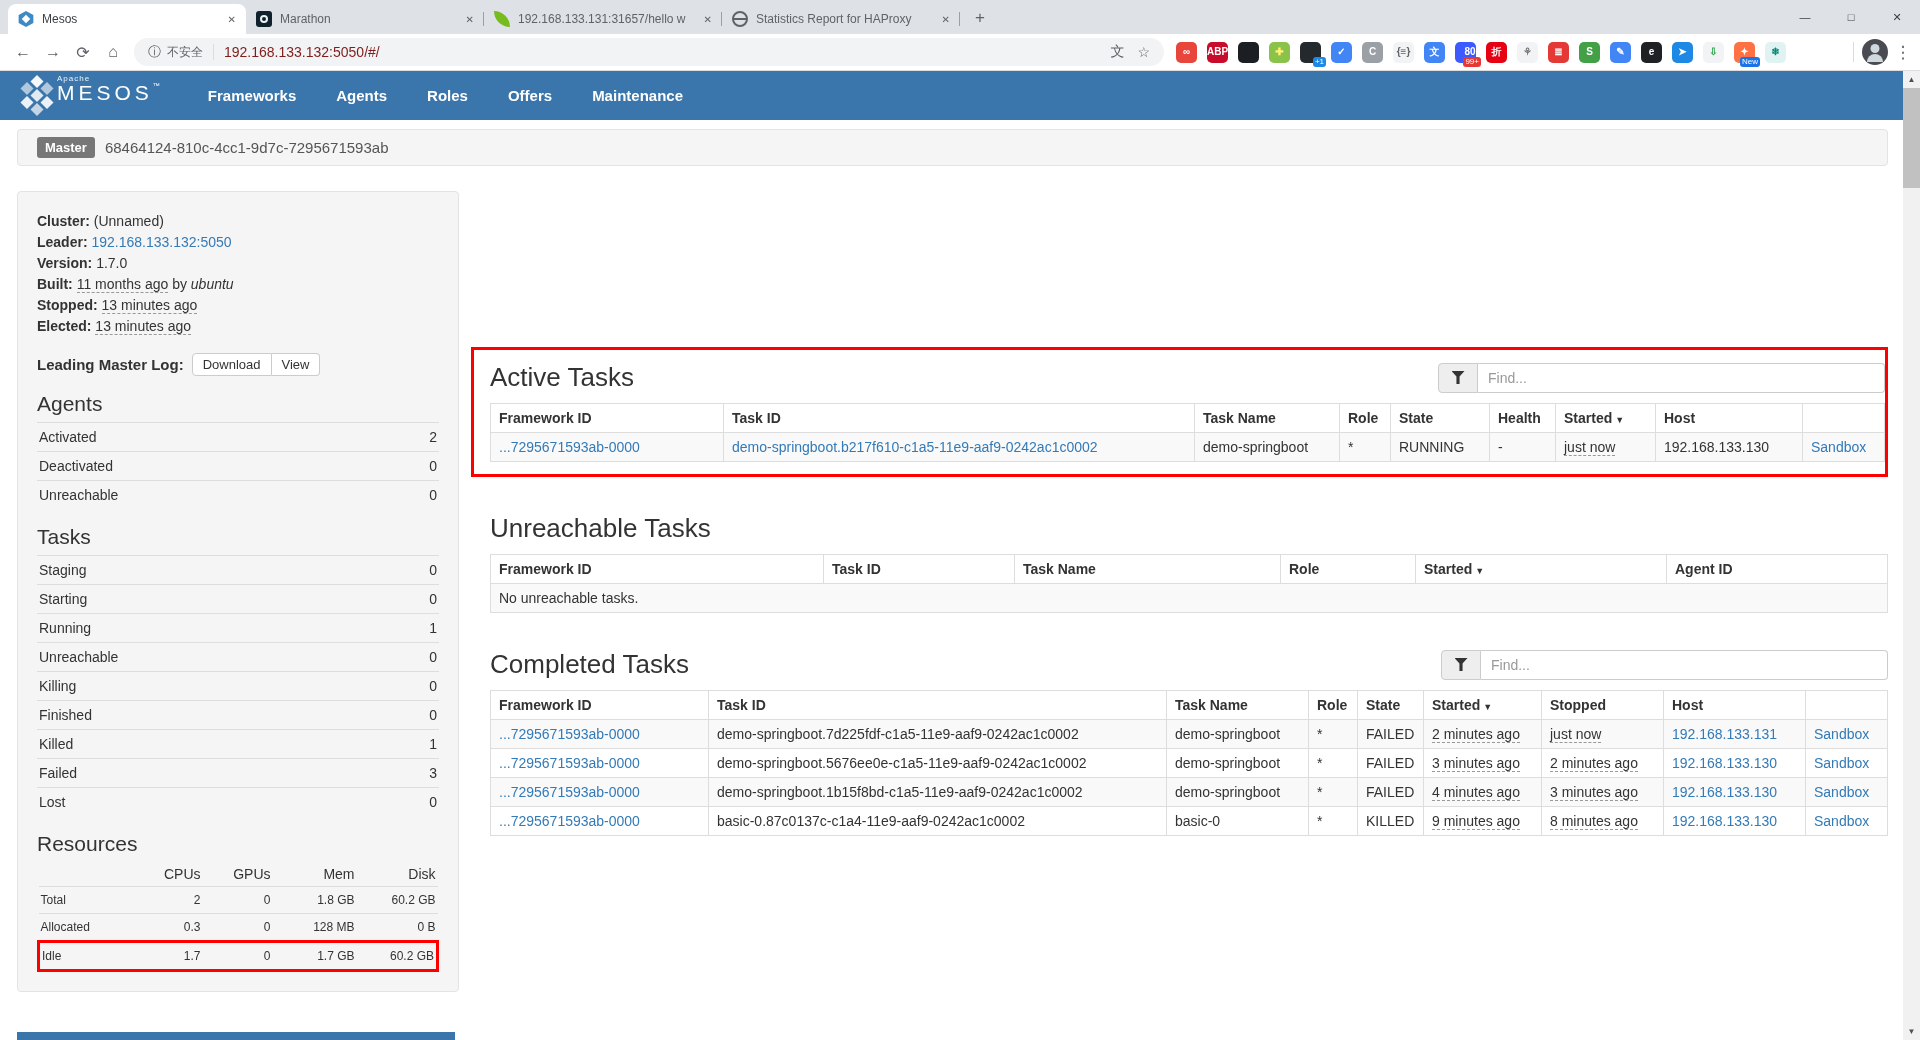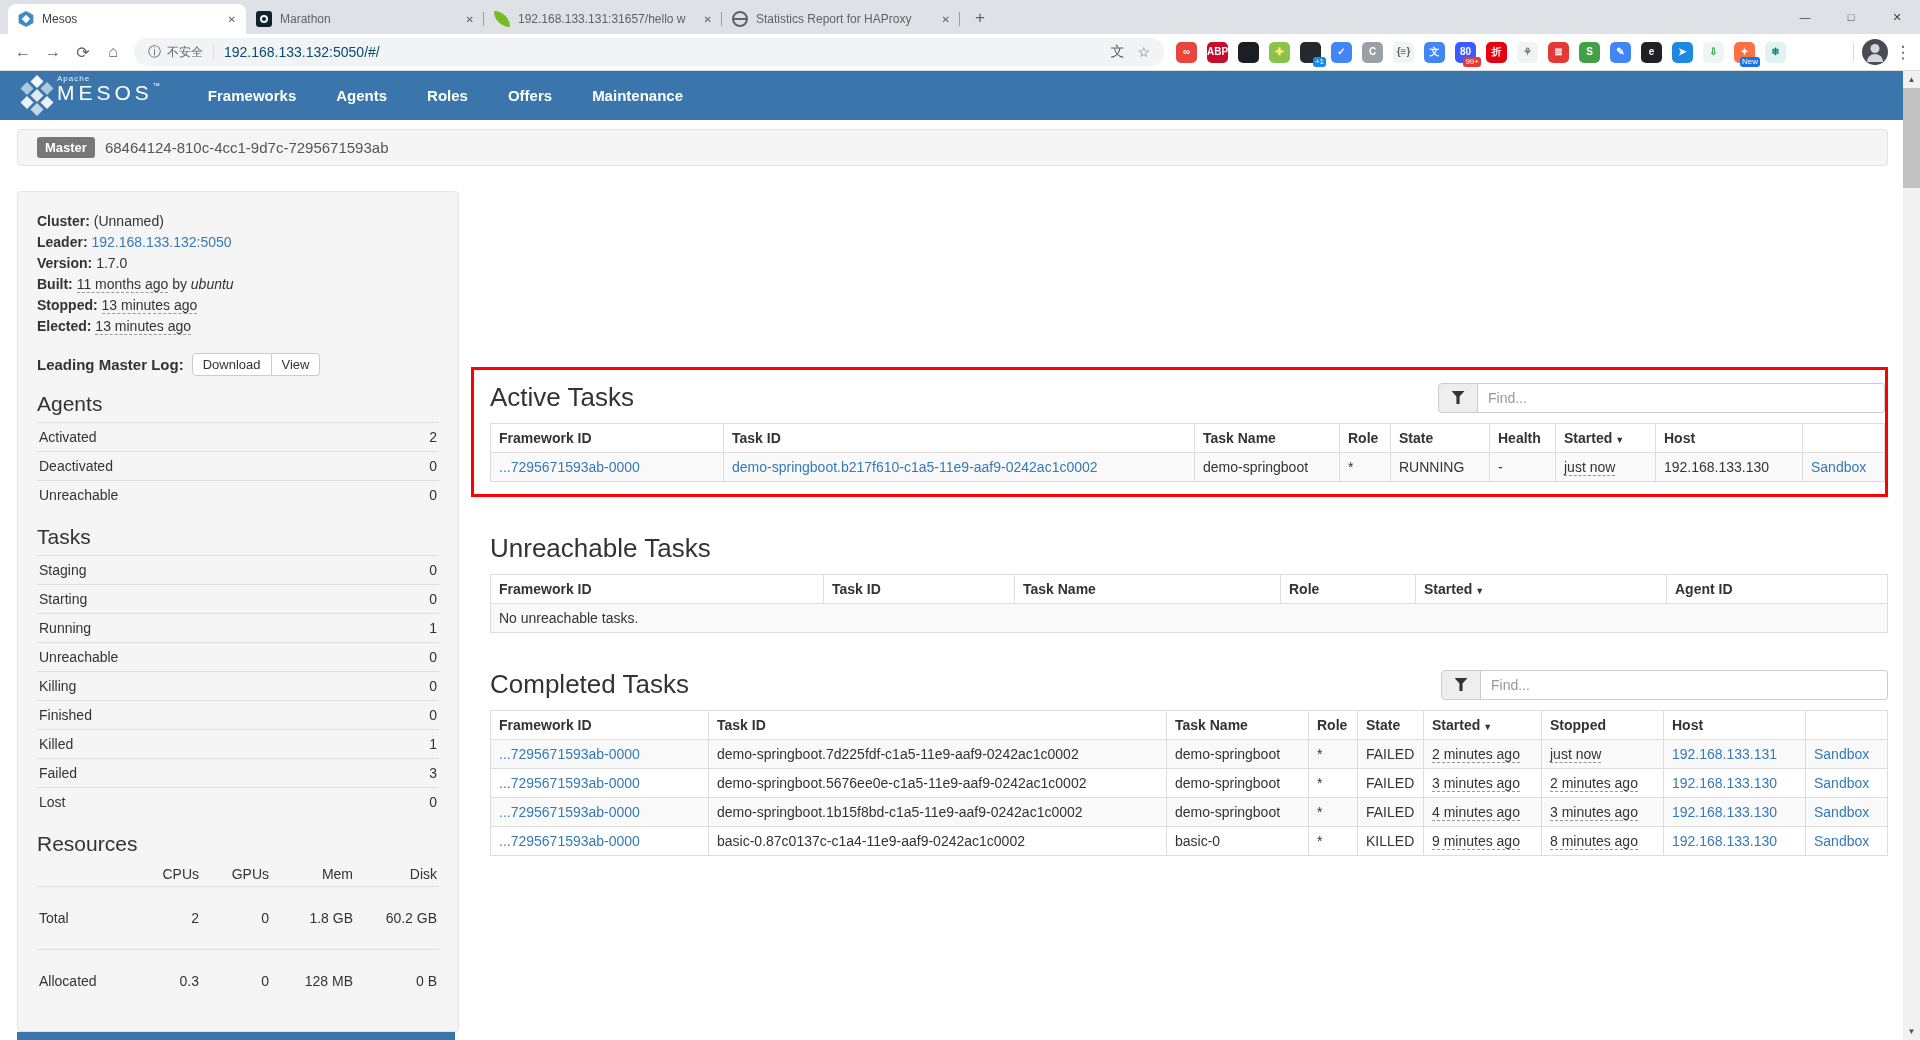--- a/index.html
+++ b/index.html
@@ -34,21 +34,21 @@
 
   .toolbar{height:37px;background:#fff;border-bottom:1px solid #dadce0;box-sizing:border-box;
            display:flex;align-items:center;padding:0 8px}
   .tb-icon{width:30px;height:30px;flex:none;display:flex;align-items:center;justify-content:center;
            font-size:16px;color:#5f6368}
   .omnibox{flex:0 0 1030px;height:28px;background:#f1f3f4;border-radius:14px;display:flex;align-items:center;
            padding:0 14px;margin:0 6px;box-sizing:border-box}
   .sec-icon{font-size:13px;color:#5f6368;margin-right:6px}
   .sec-text{font-size:12px;color:#5f6368;white-space:nowrap}
   .om-divider{width:1px;height:16px;background:#dadce0;margin:0 10px}
-  .url{font-size:14px;color:#0c4a6e;flex:1;white-space:nowrap;overflow:hidden}
+  .url{font-size:14px;color:#7f1d1d;flex:1;white-space:nowrap;overflow:hidden}
   .om-right{display:flex;gap:13px;color:#5f6368;font-size:14px;align-items:center}
   .ext-row{display:flex;align-items:center;gap:10px;padding:0 6px;flex:1}
   .extslot{position:relative;width:21px;height:21px;flex:none}
   .ext{position:absolute;inset:0;border-radius:5px;display:flex;align-items:center;justify-content:center}
   .ext-glyph{font-size:10px;font-weight:bold;line-height:1}
   .ext-badge{position:absolute;bottom:-4px;right:-5px;font-size:8px;color:#fff;padding:0 2px;border-radius:3px;
              line-height:10px;white-space:nowrap}
   .tb-divider{width:1px;height:20px;background:#dadce0;margin:0 8px;flex:none}
   .avatar{width:26px;height:26px;border-radius:50%;background:#4a4a52;position:relative;flex:none;margin-right:6px}
   .avatar::before{content:'';position:absolute;top:5px;left:50%;transform:translateX(-50%);width:9px;height:9px;
@@ -95,21 +95,21 @@
   .btn{background:#fff;border:1px solid #ccc;color:#333;font-size:13px;padding:3px 10px;font-family:inherit;cursor:pointer}
   .btn:first-child{border-radius:4px 0 0 4px}
   .btn + .btn{border-left:none;border-radius:0 4px 4px 0}
   .side-h{font-size:21px;font-weight:400;margin:16px 0 6px;color:#333}
   .stat-table{width:100%;border-collapse:collapse}
   .stat-table td{border-top:1px solid #ddd;padding:6px 2px;font-size:14px}
   .stat-table td.num{text-align:right}
   .res-table{width:100%;border-collapse:collapse;margin-top:2px}
   .res-table th{font-weight:normal;text-align:right;padding:4px 2px;color:#333;font-size:14px}
   .res-table th:first-child{text-align:left}
-  .res-table td{border-top:1px solid #ddd;padding:23px 2px;text-align:right;font-size:14px}
+  .res-table td{border-top:1px solid #ddd;padding:6px 2px;text-align:right;font-size:12px}
   .res-table td:first-child{text-align:left}
   .res-table tr.is-active td{border-top:3px solid var(--annotation,#f00);border-bottom:3px solid var(--annotation,#f00)}
   .res-table tr.is-active td:first-child{border-left:3px solid var(--annotation,#f00)}
   .res-table tr.is-active td:last-child{border-right:3px solid var(--annotation,#f00)}
 
   
   .main{flex:1;min-width:0}
   .section + .section{margin-top:36px}
   .annotated{border:3px solid var(--annotation,#f00);margin-left:-19px;padding:12px 0 12px 16px}
   .section-head{display:flex;justify-content:space-between;align-items:center;margin-bottom:10px}
@@ -229,21 +229,21 @@
         </span>
       </span>
         <span class="extslot">
         <span class="ext" style="background: rgb(66, 133, 244);">
           <span class="ext-glyph" style="color: rgb(255, 255, 255);">文</span>
 
         </span>
       </span>
         <span class="extslot">
         <span class="ext" style="background: rgb(61, 90, 254);">
-          <span class="ext-glyph" style="color: rgb(255, 255, 255);">80</span>
+          <span class="ext-glyph" style="color: rgb(255, 255, 255); padding-left: 9px;">80</span>
           <span class="ext-badge" style="background: rgb(229, 57, 53);">99+</span>
         </span>
       </span>
         <span class="extslot">
         <span class="ext" style="background: rgb(230, 0, 18);">
           <span class="ext-glyph" style="color: rgb(255, 255, 255);">折</span>
 
         </span>
       </span>
         <span class="extslot">
@@ -444,20 +444,27 @@
               <td>0</td>
               <td>1.8 GB</td>
               <td>60.2 GB</td>
             </tr>
               <tr>
               <td>Allocated</td>
               <td>0.3</td>
               <td>0</td>
               <td>128 MB</td>
               <td>0 B</td>
+            </tr>
+              <tr class="is-active">
+              <td>Idle</td>
+              <td>1.7</td>
+              <td>0</td>
+              <td>1.7 GB</td>
+              <td>60.2 GB</td>
             </tr>
             </tbody>
         </table>
       </aside>
 
       <main class="main">
 
         <section class="section annotated">
           <div class="section-head">
             <h3 class="sec-title">Active Tasks</h3>

